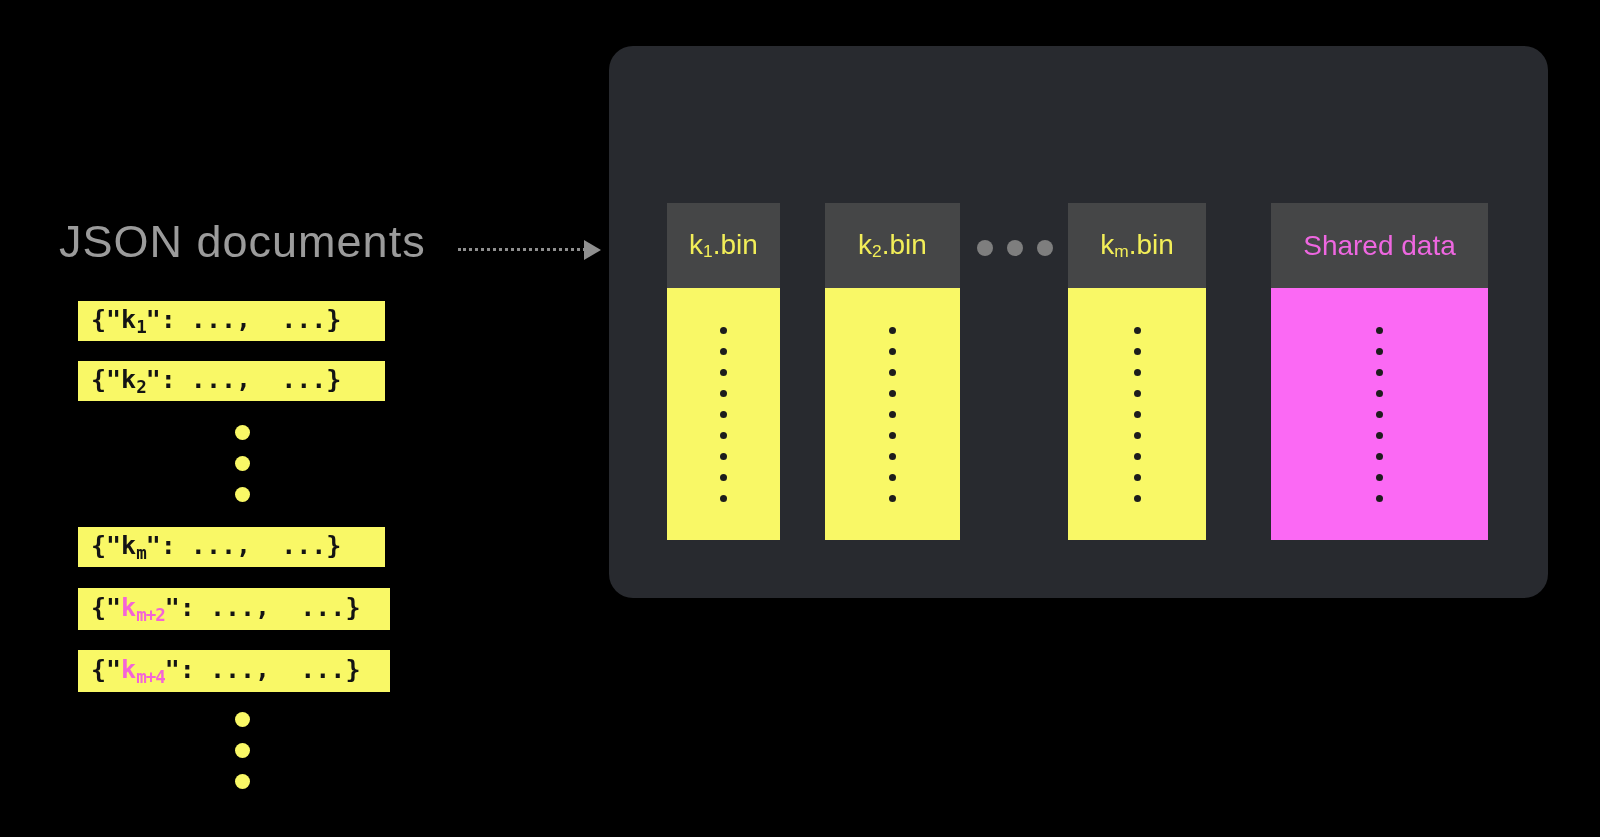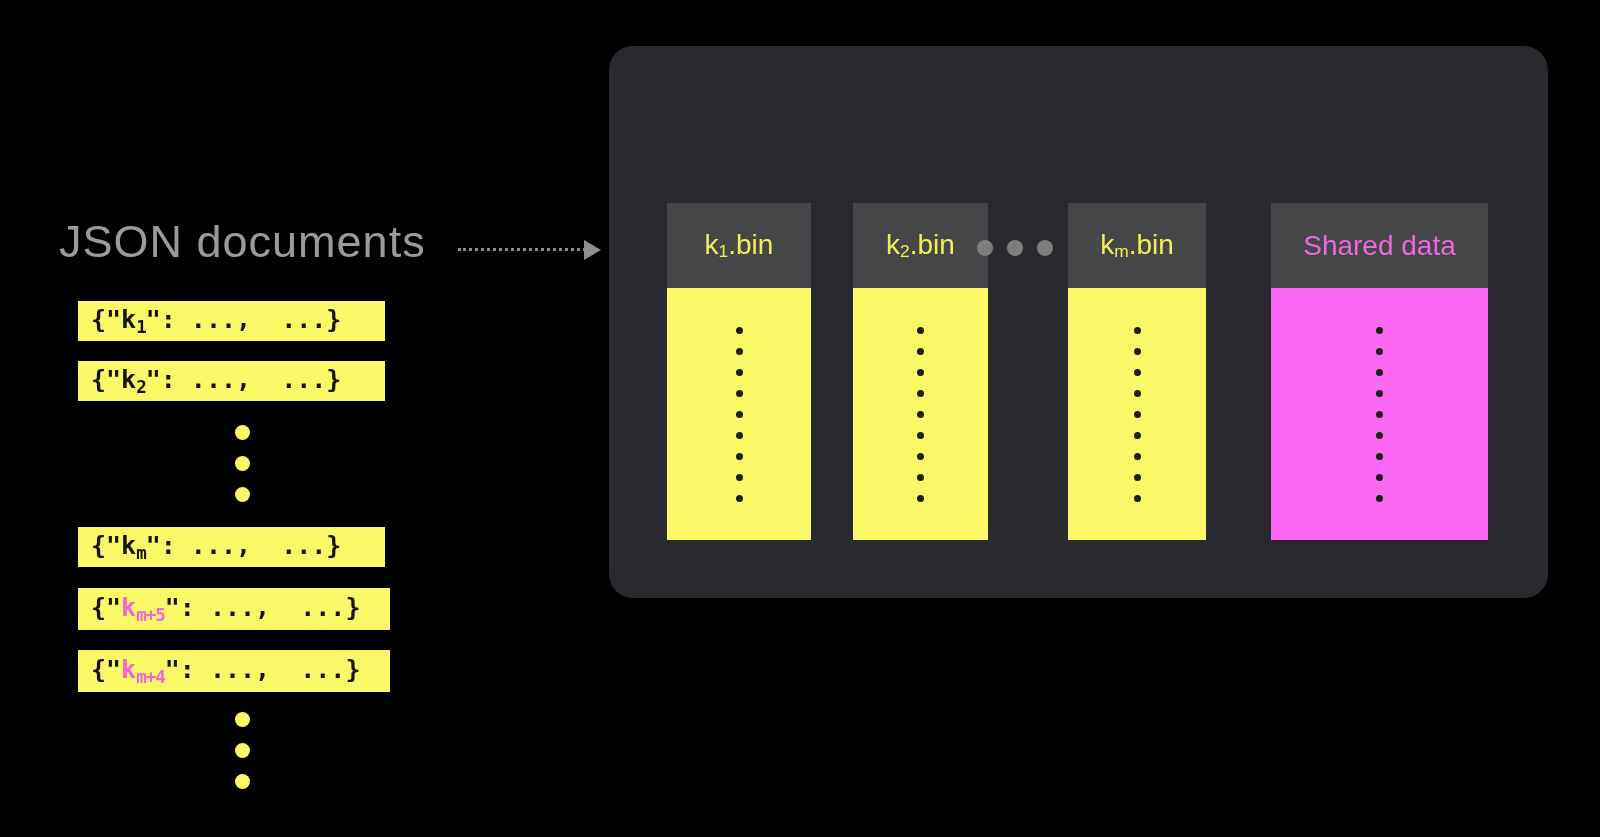--- a/index.html
+++ b/index.html
@@ -88,53 +88,53 @@
       <span class="dot"></span>
       <span class="dot"></span>
       <span class="dot"></span>
     </div>
 
   <div class="doc-bar" style="top:527px;width:307px;height:40px;">
     <span class="code"><span>{"</span><span>k</span><span class="subscript">m</span><span>": ...,  ...}</span></span>
   </div>
 
   <div class="doc-bar" style="top:588px;width:312px;height:42px;">
-    <span class="code"><span>{"</span><span class="hl">k</span><span class="subscript hl">m+5</span><span>": ...,  ...}</span></span>
+    <span class="code"><span>{"</span><span class="hl">k</span><span class="subscript hl">m+2</span><span>": ...,  ...}</span></span>
   </div>
 
   <div class="doc-bar" style="top:650px;width:312px;height:42px;">
     <span class="code"><span>{"</span><span class="hl">k</span><span class="subscript hl">m+4</span><span>": ...,  ...}</span></span>
   </div>
 
   <div class="v-dots" style="left:235px;top:712px;">
       <span class="dot"></span>
       <span class="dot"></span>
       <span class="dot"></span>
     </div>
 
   <div class="panel">
 
-    <div class="column" style="left:58px;width:144px;text-align:right;">
+    <div class="column" style="left:58px;width:113px;text-align:right;">
       <div class="col-header">
         <span class="col-label"><span>k</span><span class="subscript">1</span><span>.bin</span></span>
       </div>
       <div class="col-body yellow">
           <span class="dot"></span>
           <span class="dot"></span>
           <span class="dot"></span>
           <span class="dot"></span>
           <span class="dot"></span>
           <span class="dot"></span>
           <span class="dot"></span>
           <span class="dot"></span>
           <span class="dot"></span>
         </div>
     </div>
 
-    <div class="column" style="left:216px;width:135px;margin-left:28px;">
+    <div class="column" style="left:216px;width:135px;">
       <div class="col-header">
         <span class="col-label"><span>k</span><span class="subscript">2</span><span>.bin</span></span>
       </div>
       <div class="col-body yellow">
           <span class="dot"></span>
           <span class="dot"></span>
           <span class="dot"></span>
           <span class="dot"></span>
           <span class="dot"></span>
           <span class="dot"></span>

